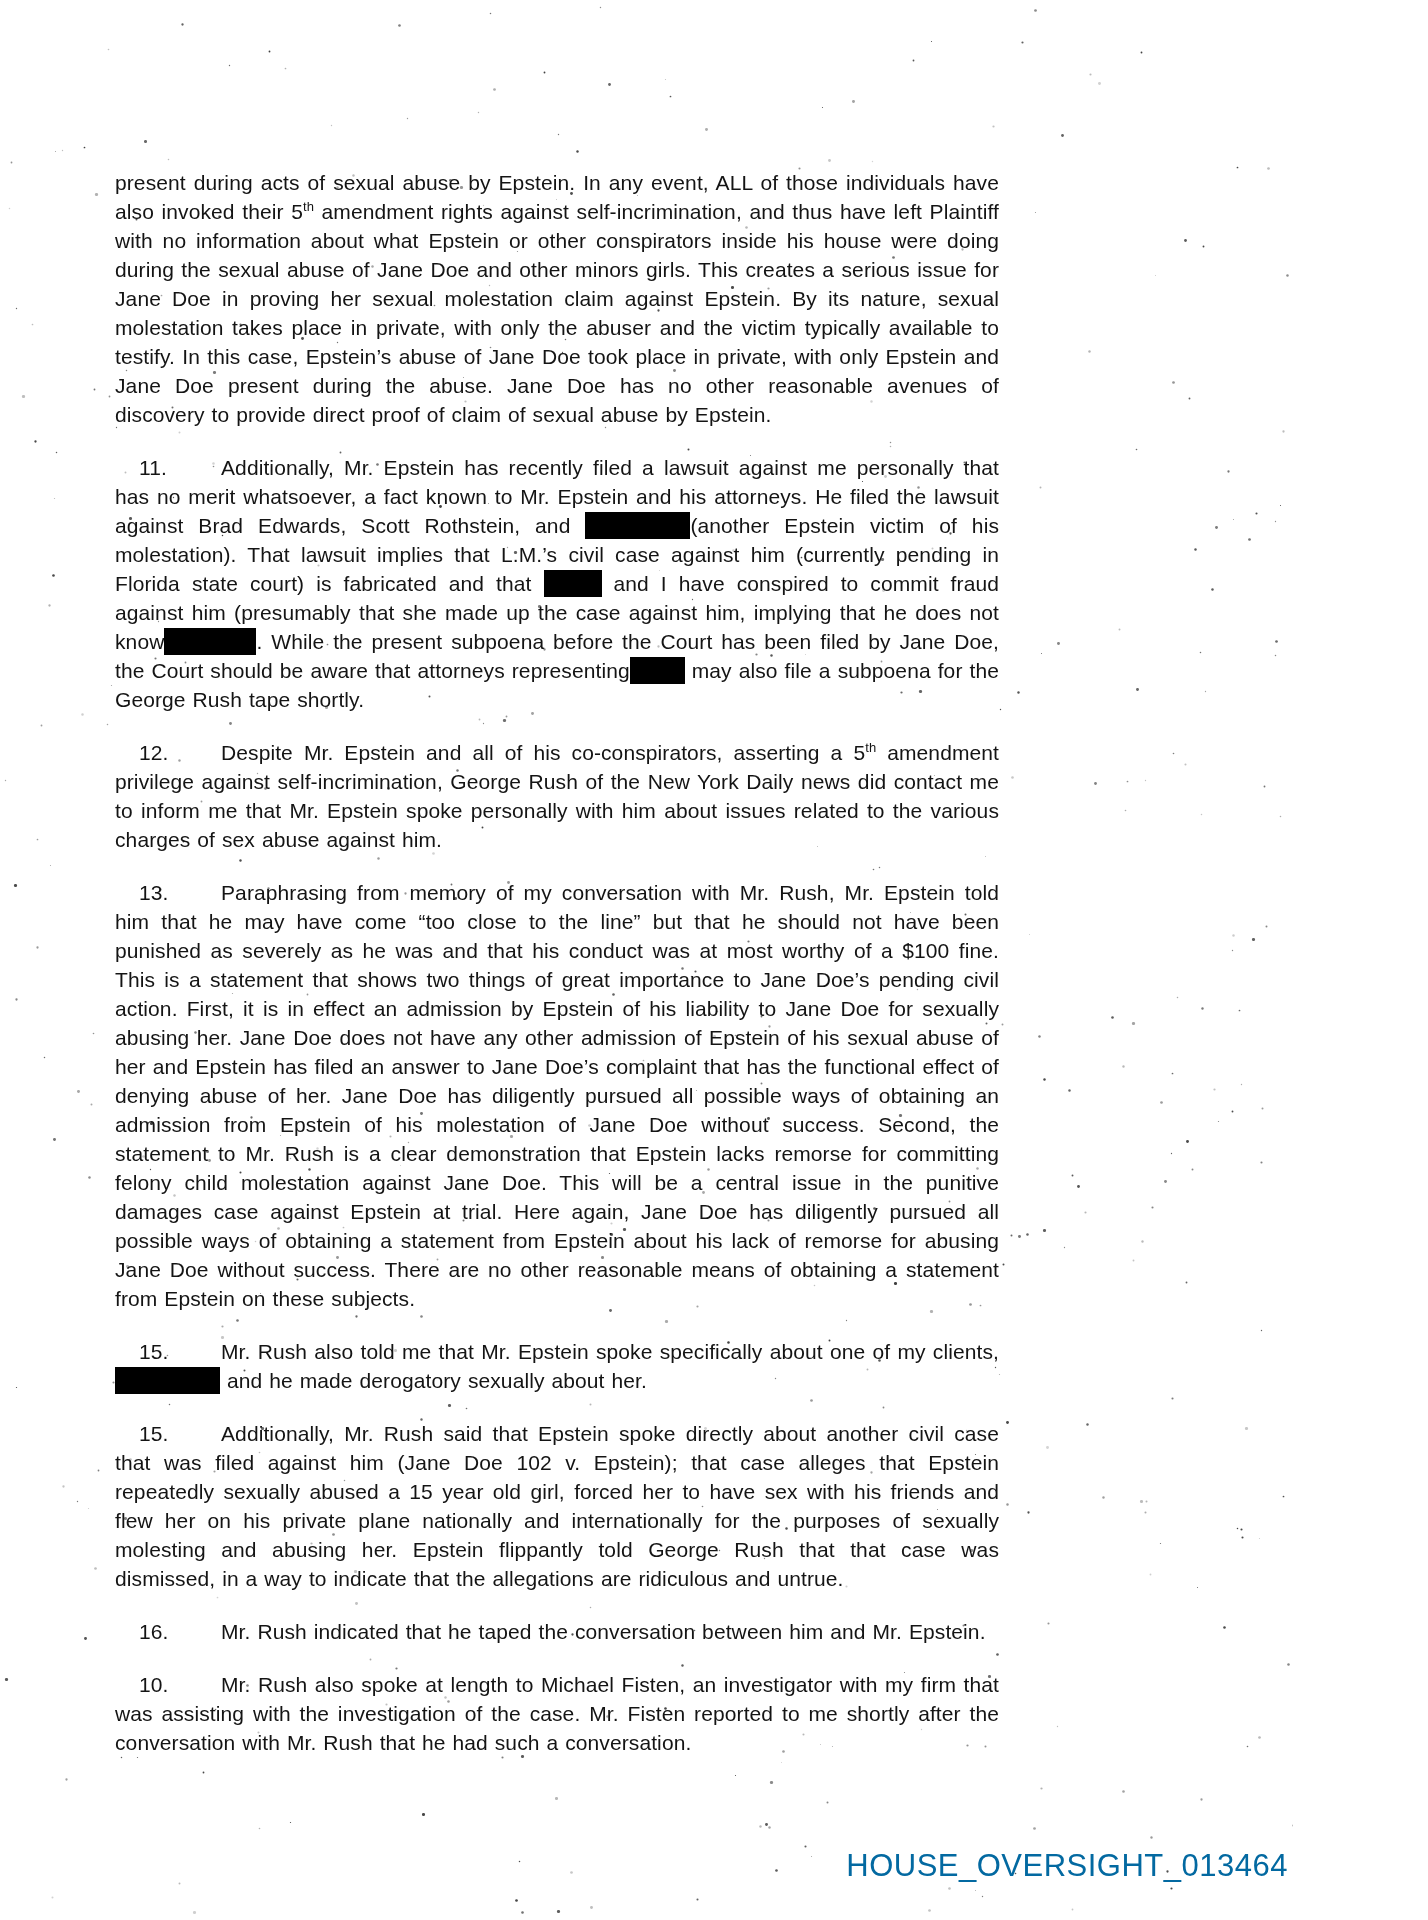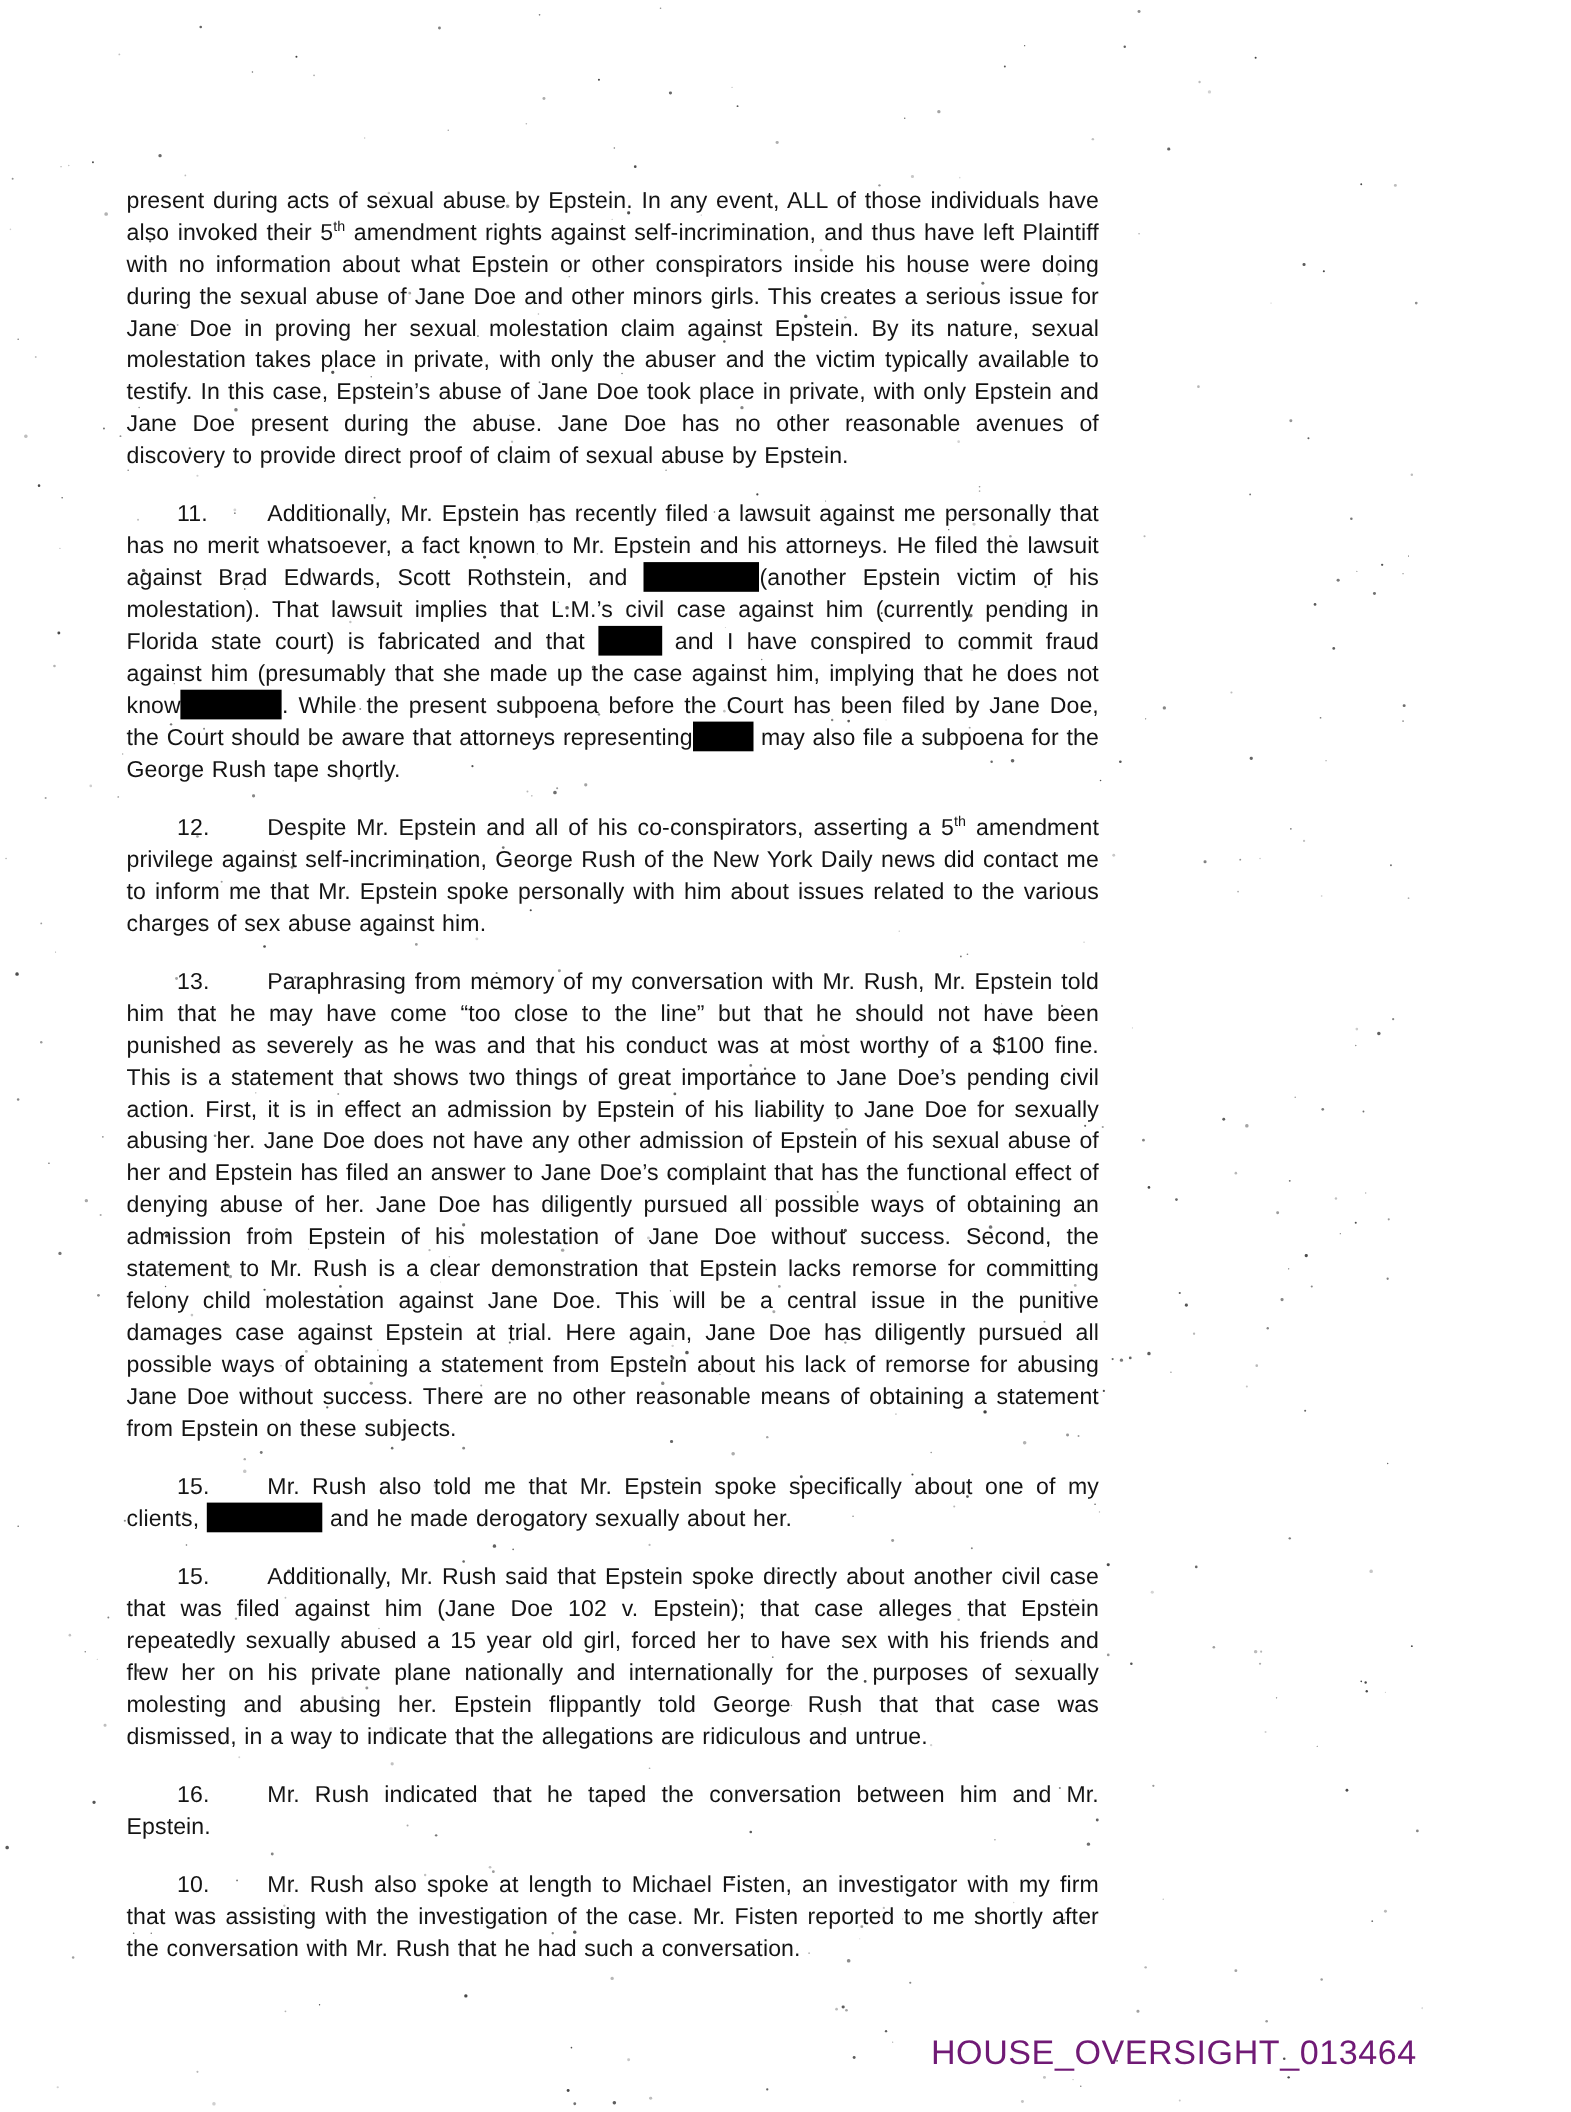--- a/index.html
+++ b/index.html
@@ -25,39 +25,39 @@
     line-height: 29px;
     text-align: justify;
     letter-spacing: 0.1px;
     word-spacing: 1px;
   }
   .para {
     margin: 0 0 24px 0;
   }
   .pnum {
     display: inline-block;
-    margin-left: 46px;
+    margin-left: 24px;
     width: 82px;
   }
   .redact {
     display: inline-block;
     height: 27px;
     vertical-align: -6px;
     background: #000;
   }
   sup.ss {
     font-size: 13px;
     line-height: 0;
   }
   .bates {
     position: absolute;
     right: 5px;
     top: 1848px;
     font-size: 31px;
-    color: #701a75;
+    color: #0369a1;
     letter-spacing: 0.5px;
     white-space: nowrap;
   }
   .scanline {
     position: absolute;
     left: 1377px;
     top: 162px;
     height: 1500px;
     width: 0;
     border-left: 2px dashed rgba(25,25,25,0.6);

